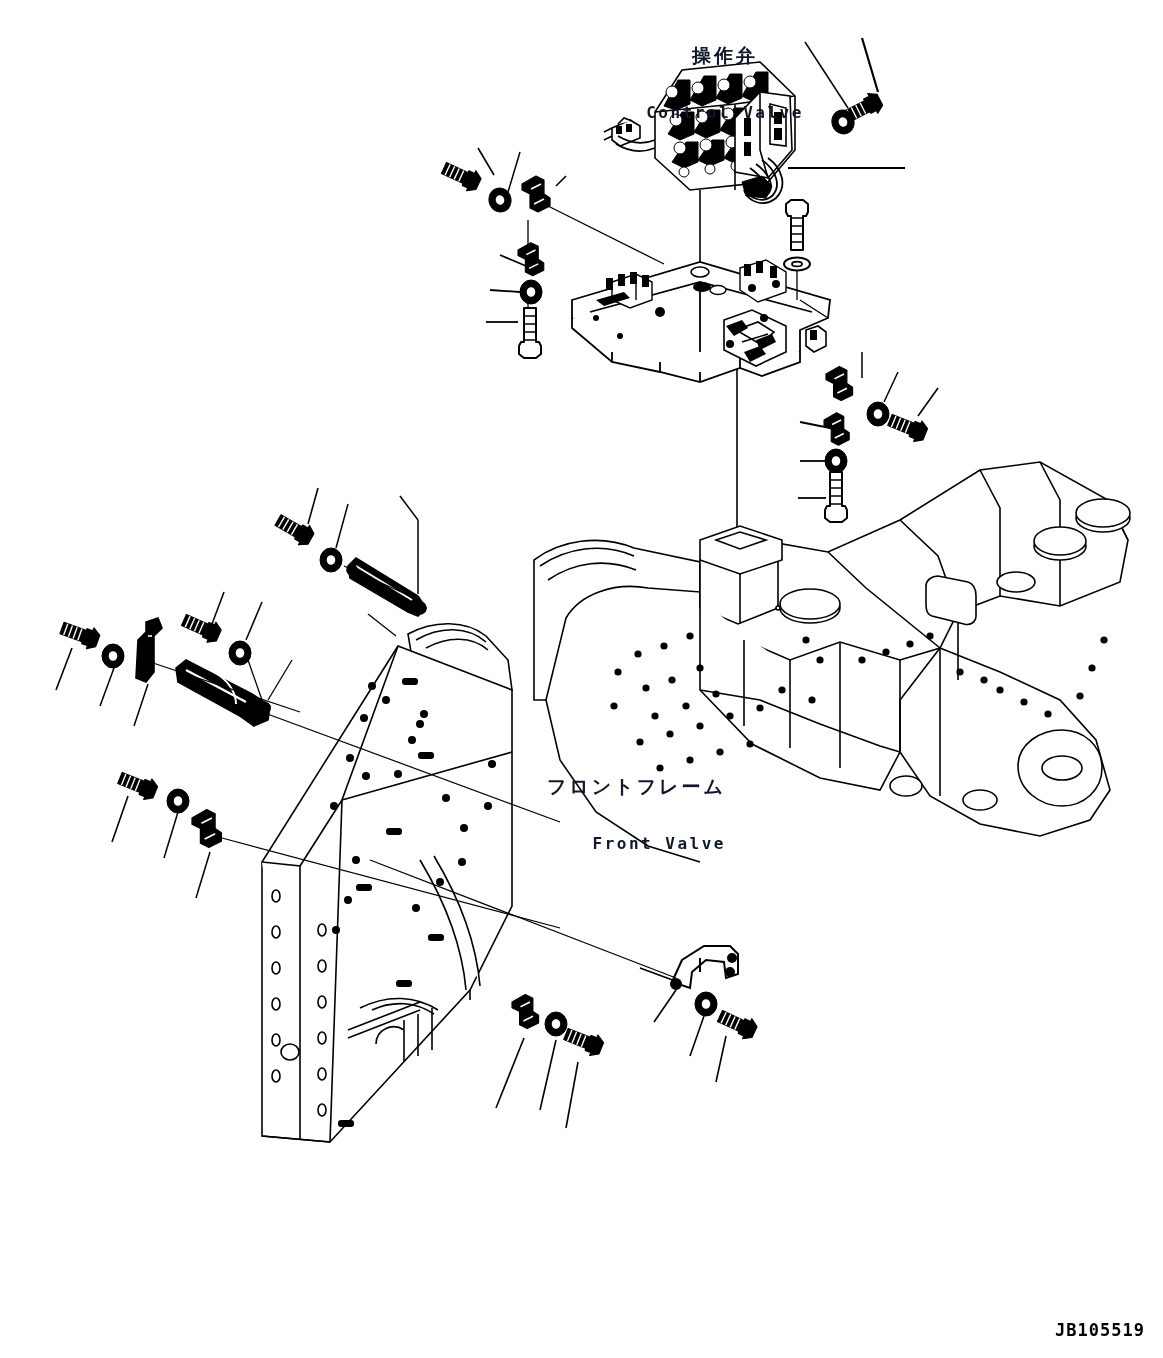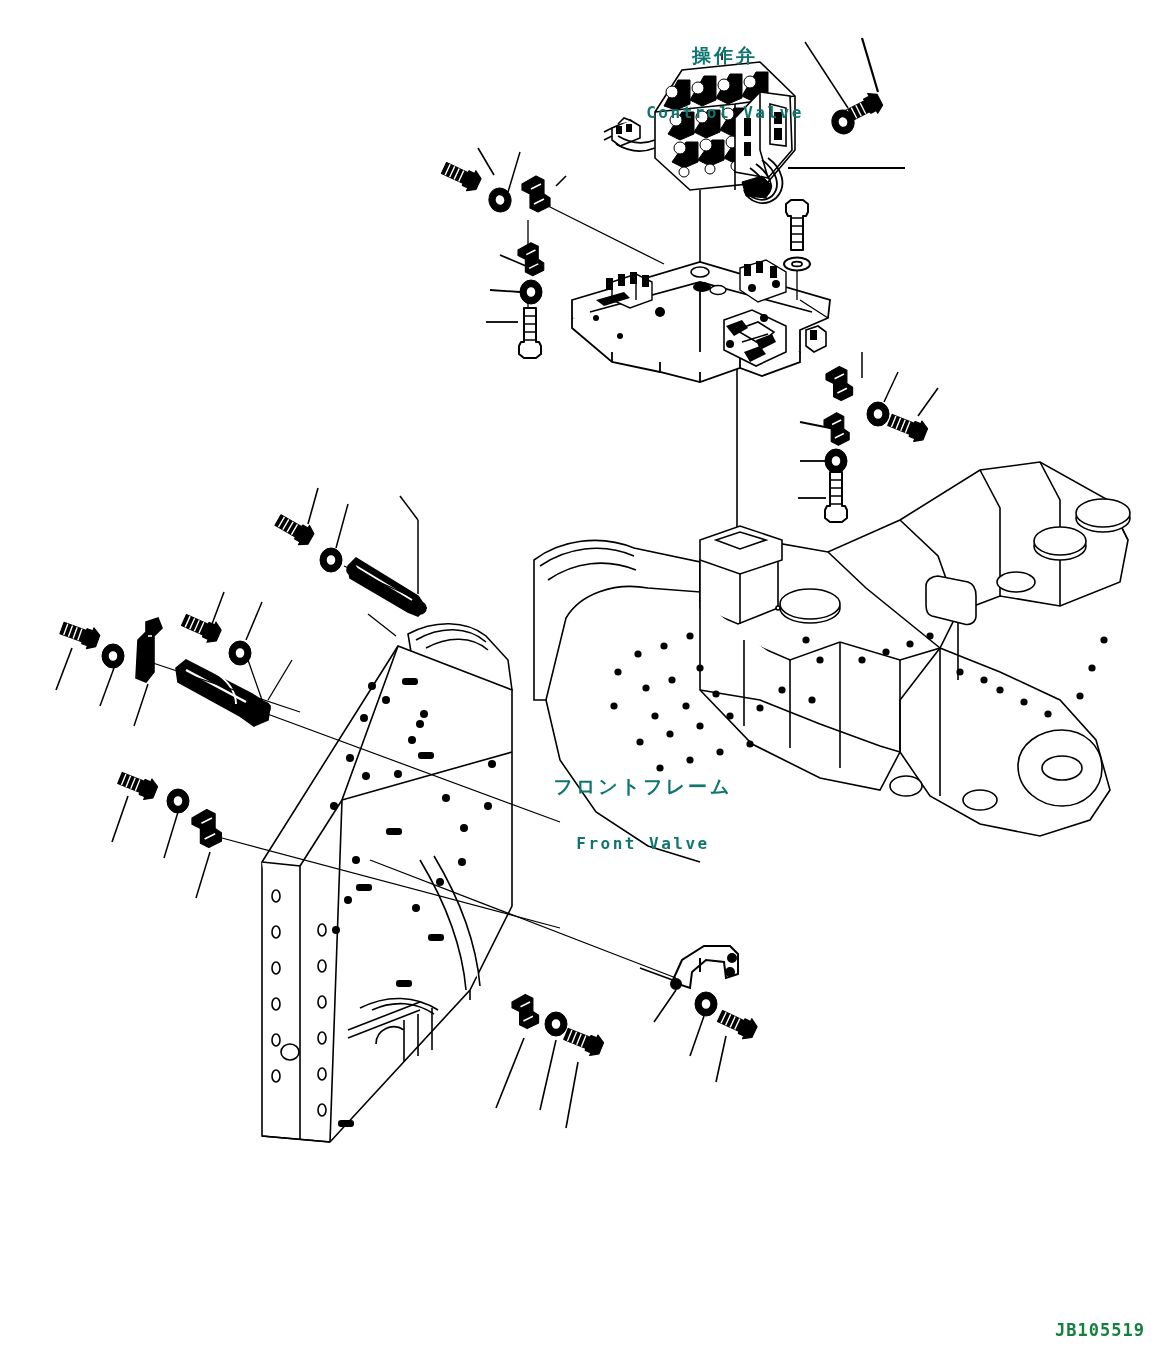--- a/index.html
+++ b/index.html
@@ -14,21 +14,21 @@
     height:1358px;
     background:#ffffff;
     overflow:hidden;
   }
   #sheet svg{position:absolute;left:0;top:0;}
   .lbl{
     position:absolute;
     text-align:center;
     line-height:1.18;
     white-space:pre;
-    color:#0f766e;
+    color:#0f172a;
     font-weight:700;
     letter-spacing:1px;
   }
   .lbl .jp{
     display:block;
     font-family:"DejaVu Sans","Liberation Sans",sans-serif;
     font-size:19px;
     letter-spacing:3px;
     font-weight:700;
   }
@@ -40,21 +40,21 @@
     font-weight:700;
   }
   #drawing-number{
     position:absolute;
     right:18px;
     bottom:18px;
     font-family:"DejaVu Sans Mono","Liberation Mono",monospace;
     font-size:17px;
     letter-spacing:1px;
     font-weight:700;
-    color:#15803d;
+    color:#000000;
   }
 </style>
 </head>
 <body>
 
 <div id="sheet">
 
   <svg width="1163" height="1358" viewBox="0 0 1163 1358">
     <defs>
       <g id="hexbolt-h">
@@ -603,20 +603,20 @@
       <line x1="370" y1="860" x2="676" y2="978" stroke-width="1.2"></line>
     </g>
 
   </svg>
 
   <div class="lbl" style="left:580px;top:6px;width:290px;">
     <span class="jp">操作弁</span>
     <span class="en">Control Valve</span>
   </div>
 
-  <div class="lbl" style="left:528px;top:737px;width:230px;text-align:center;">
+  <div class="lbl" style="left:496px;top:737px;width:230px;text-align:right;">
     <span class="jp">フロントフレーム</span>
     <span class="en">Front Valve</span>
   </div>
 
   <div id="drawing-number">JB105519</div>
 
 </div>
 
 </body></html>

